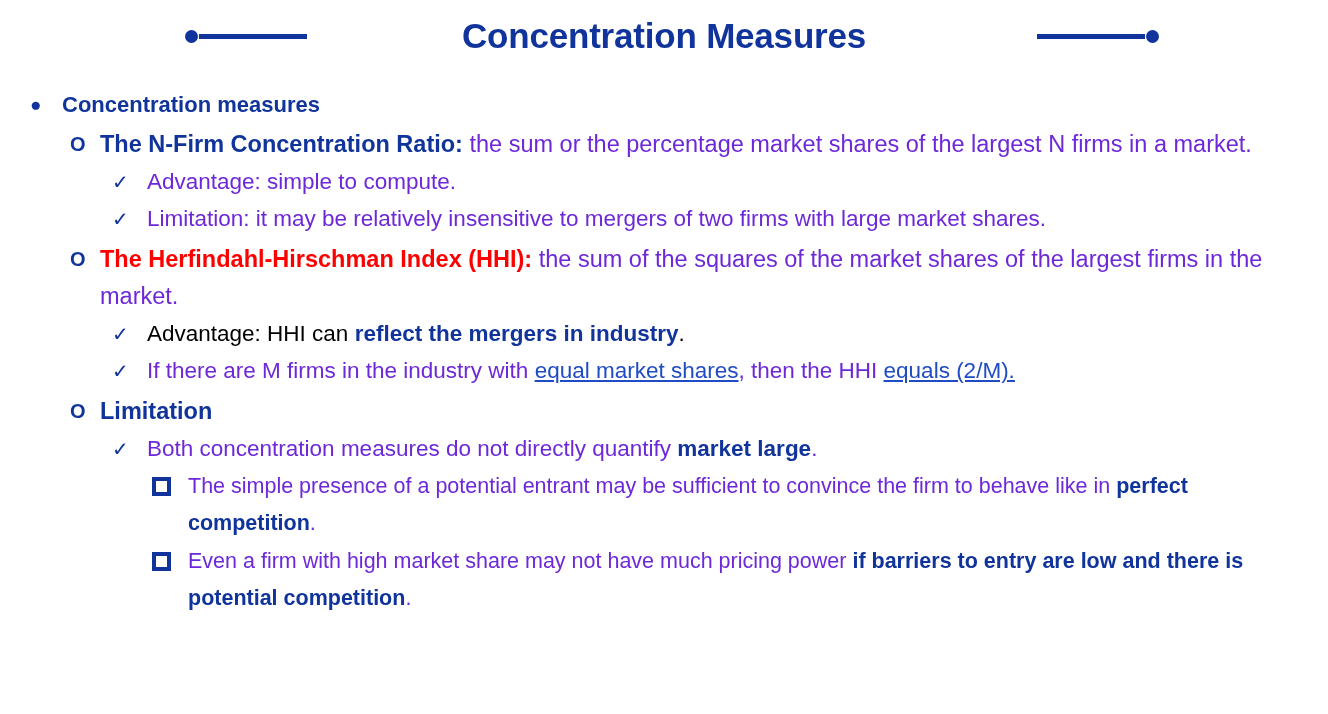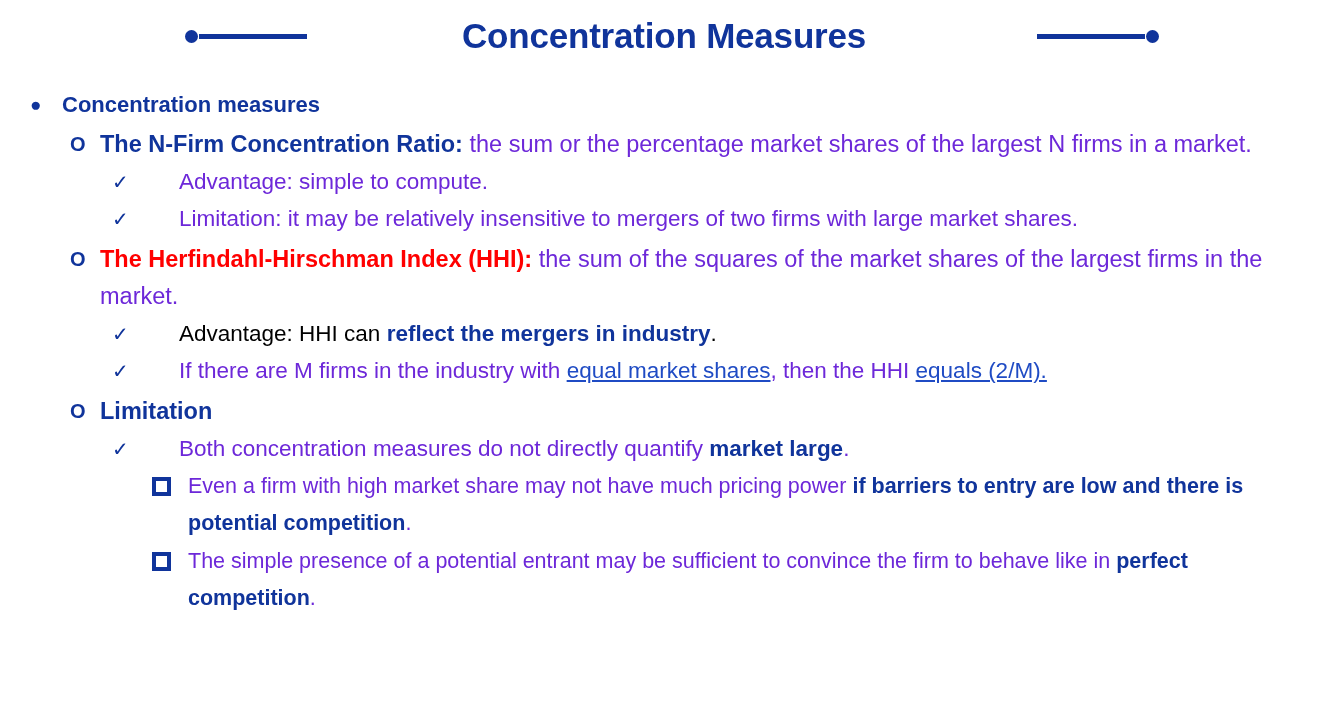--- a/index.html
+++ b/index.html
@@ -112,21 +112,20 @@
     width: 35px;
     margin-left: 112px;
     font-size: 20px;
     line-height: 36px;
   }
   .lvl3 .body-text {
     font-size: 22.5px;
     line-height: 36px;
     color: #000000;
     padding-right: 24px;
-    margin-left: 32px;
   }
 
   
   .lvl4 { margin-top: 1px; }
   .lvl4 .bullet {
     width: 36px;
     margin-left: 152px;
     line-height: 37px;
     display: flex;
     align-items: center;
@@ -213,23 +212,23 @@
 
   <div class="row lvl3">
     <span class="bullet">✓</span>
     <span class="body-text"><span class="r-black">Both concentration measures do not directly quantify </span><span class="r-blue-b">market large</span><span class="r-black">.</span></span>
   </div>
 
   <div class="row lvl4">
     <span class="bullet">
         <span class="sq"></span>
       </span>
-    <span class="body-text"><span class="r-black">Even a firm with high market share may not have much pricing power </span><span class="r-blue-b">if barriers to entry are low and there is potential competition</span><span class="r-black">.</span></span>
+    <span class="body-text"><span class="r-black">The simple presence of a potential entrant may be sufficient to convince the firm to behave like in </span><span class="r-blue-b">perfect competition</span><span class="r-black">.</span></span>
   </div>
 
   <div class="row lvl4">
     <span class="bullet">
         <span class="sq"></span>
       </span>
-    <span class="body-text"><span class="r-black">The simple presence of a potential entrant may be sufficient to convince the firm to behave like in </span><span class="r-blue-b">perfect competition</span><span class="r-black">.</span></span>
+    <span class="body-text"><span class="r-black">Even a firm with high market share may not have much pricing power </span><span class="r-blue-b">if barriers to entry are low and there is potential competition</span><span class="r-black">.</span></span>
   </div>
 
 </div>
 
 </body></html>

